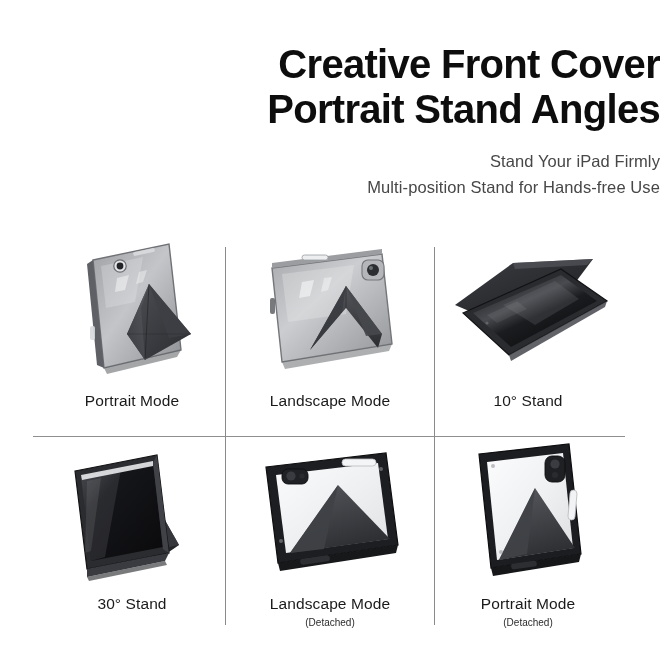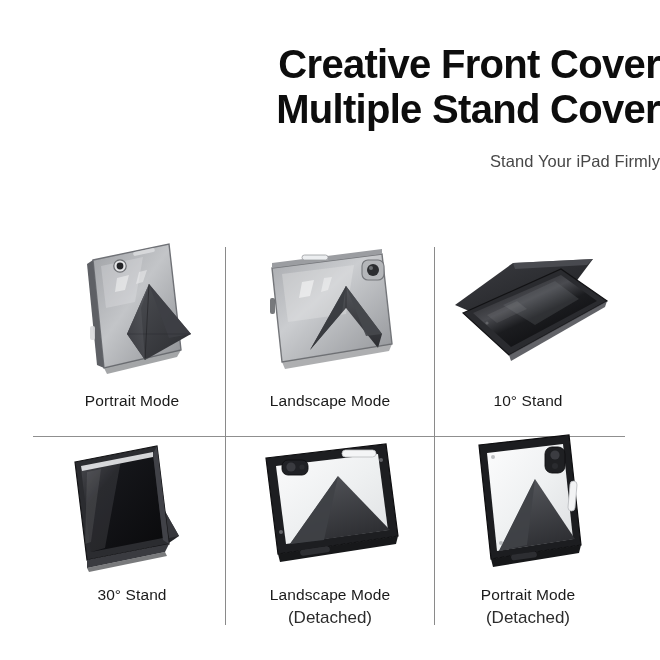--- a/index.html
+++ b/index.html
@@ -72,21 +72,21 @@
   .caption {
     color: #1a1a1a;
     font-size: 15.5px;
     font-weight: 400;
     text-align: center;
     margin-top: 14px;
     letter-spacing: 0.1px;
   }
   .sub-caption {
     color: #2b2b2b;
-    font-size: 17px;
+    font-size: 10px;
     font-weight: 400;
     text-align: center;
     margin-top: 4px;
   }
 
   
   .v-divider {
     position: absolute;
     top: 247px;
     width: 1px;
@@ -106,24 +106,25 @@
   }
 
   svg { display: block; }
 </style>
 </head>
 <body>
 
 <div class="header">
   <div class="headline">
     <span>Creative Front Cover</span>
-    <span class="line2">Multiple Stand Cover</span>
+    <span class="line2">Portrait Stand Angles</span>
   </div>
   <div class="subtitles">
     <div class="subtitle">Stand Your iPad Firmly</div>
+    <div class="subtitle">Multi-position Stand for Hands-free Use</div>
   </div>
 </div>
 
 <div class="h-divider"></div>
 <div class="v-divider v1"></div>
 <div class="v-divider v2"></div>
 
 <div class="grid">
 
   <div class="cell row1">

